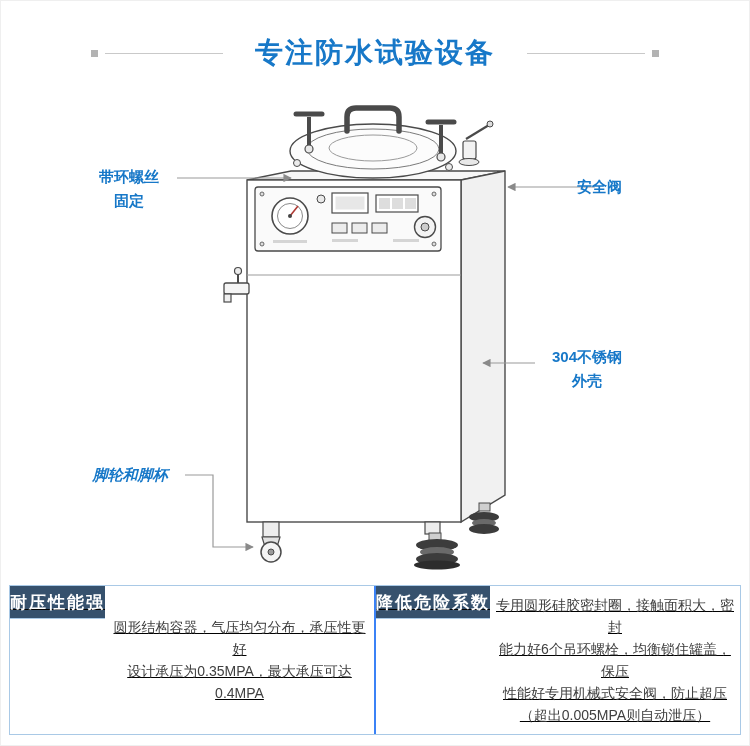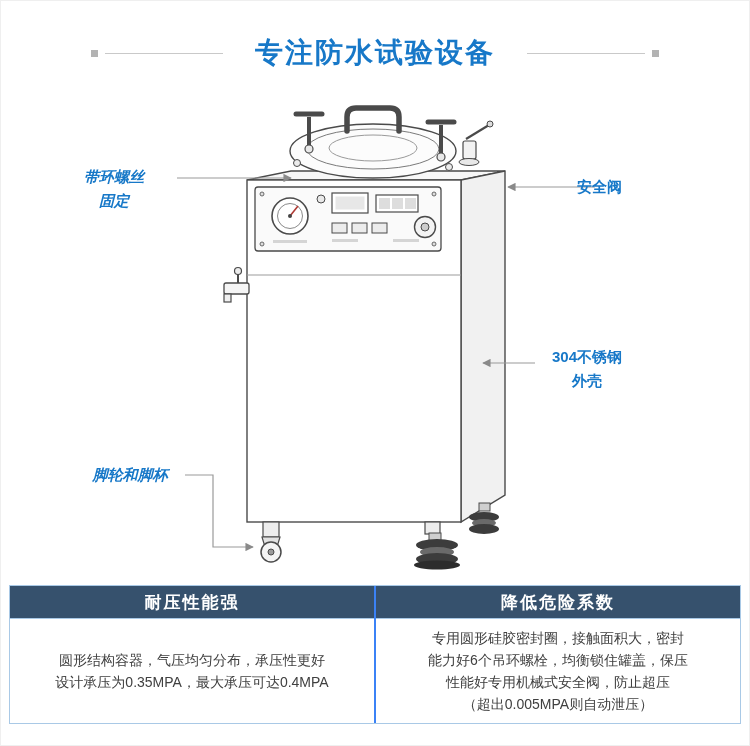--- a/index.html
+++ b/index.html
@@ -16,28 +16,28 @@
   .deco { display:flex; align-items:center; gap:7px; }
   .deco .ln { width:118px; height:1px; background:#c9c9c9; }
   .deco .sq { width:7px; height:7px; background:#b3b3b3; }
   .title { font-size:28px; font-weight:bold; color:#1778c8; letter-spacing:2px; }
   .subtitle { margin-top:7px; font-size:10px; color:#9b9b9b; letter-spacing:2px; word-spacing:5px; }
 
   
   .diagram { position:relative; width:750px; height:500px; margin-top:2px; }
   .scene { position:absolute; left:0; top:0; }
   .callout { position:absolute; color:#1778c8; font-size:15px; font-weight:bold; line-height:24px; text-align:center; }
-  .co-ring   { left:70px;  top:90px;  width:86px;font-style:italic; }
+  .co-ring   { left:85px;  top:90px;  width:86px; }
   .co-valve  { left:576px; top:102px; width:80px; text-align:left; line-height:20px; }
   .co-shell  { left:538px; top:270px; width:96px; }
   .co-caster { left:76px;  top:390px; width:106px; line-height:20px;font-style:italic; }
 
   
   .spec-table { margin:10px 8px 0; display:flex; border:1px solid #a9c9e6; background:#fff; }
-  .col { flex:1; display:flex; flex-direction:column; min-width:0; }
+  .col { flex:1; display:flex; min-width:0;text-decoration:underline; }
   .col + .col { border-left:2px solid #3b82f6; }
   .col-header {
     height:33px; line-height:33px; text-align:center;
     background:#36516d; color:#fff; font-size:17px; font-weight:bold; letter-spacing:2px;
     border-bottom:1px solid #a9c9e6;
   }
   .col-body {
     flex:1; display:flex; flex-direction:column; justify-content:center; align-items:center;
     padding:8px 6px; font-size:14px; color:#404040; line-height:22px; text-align:center;
   }

